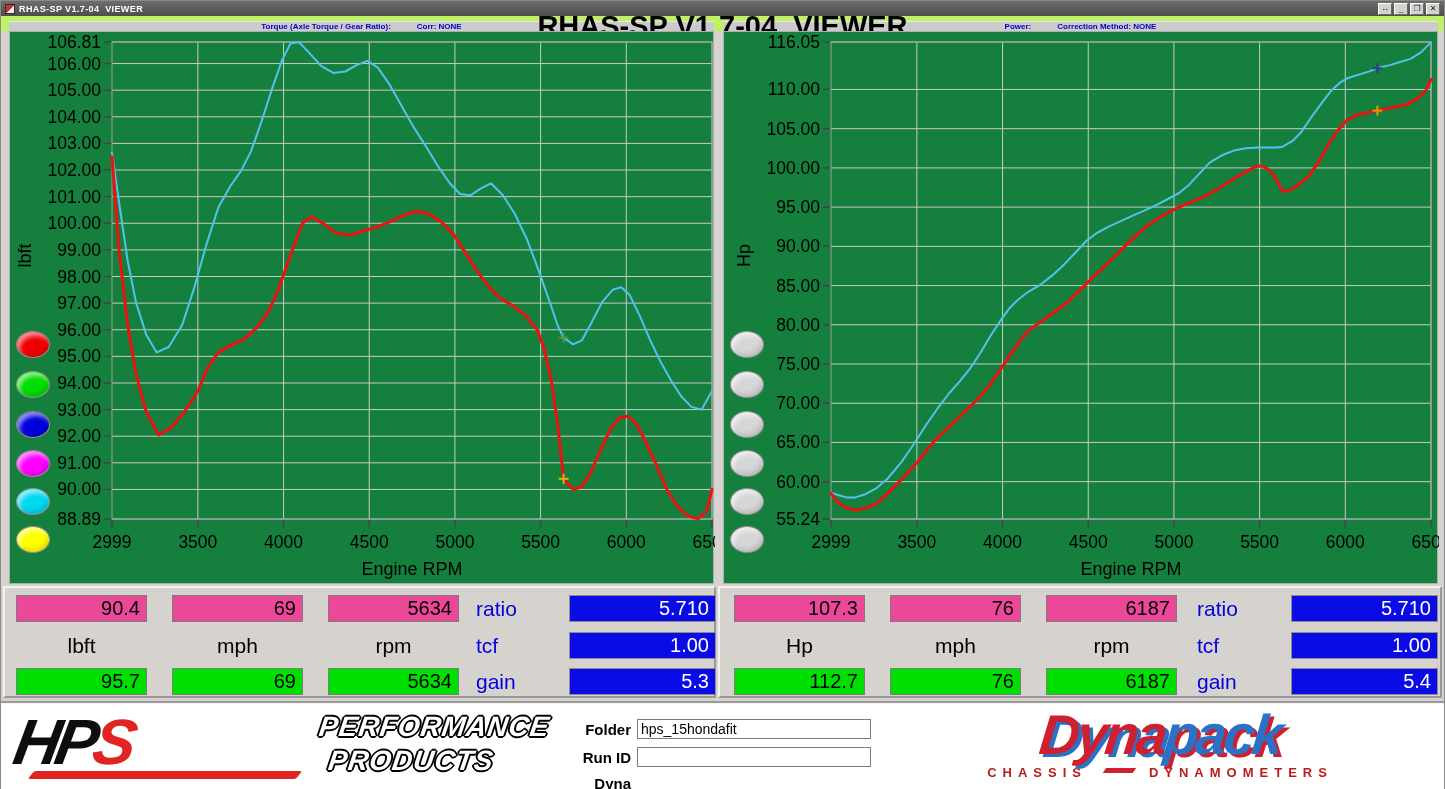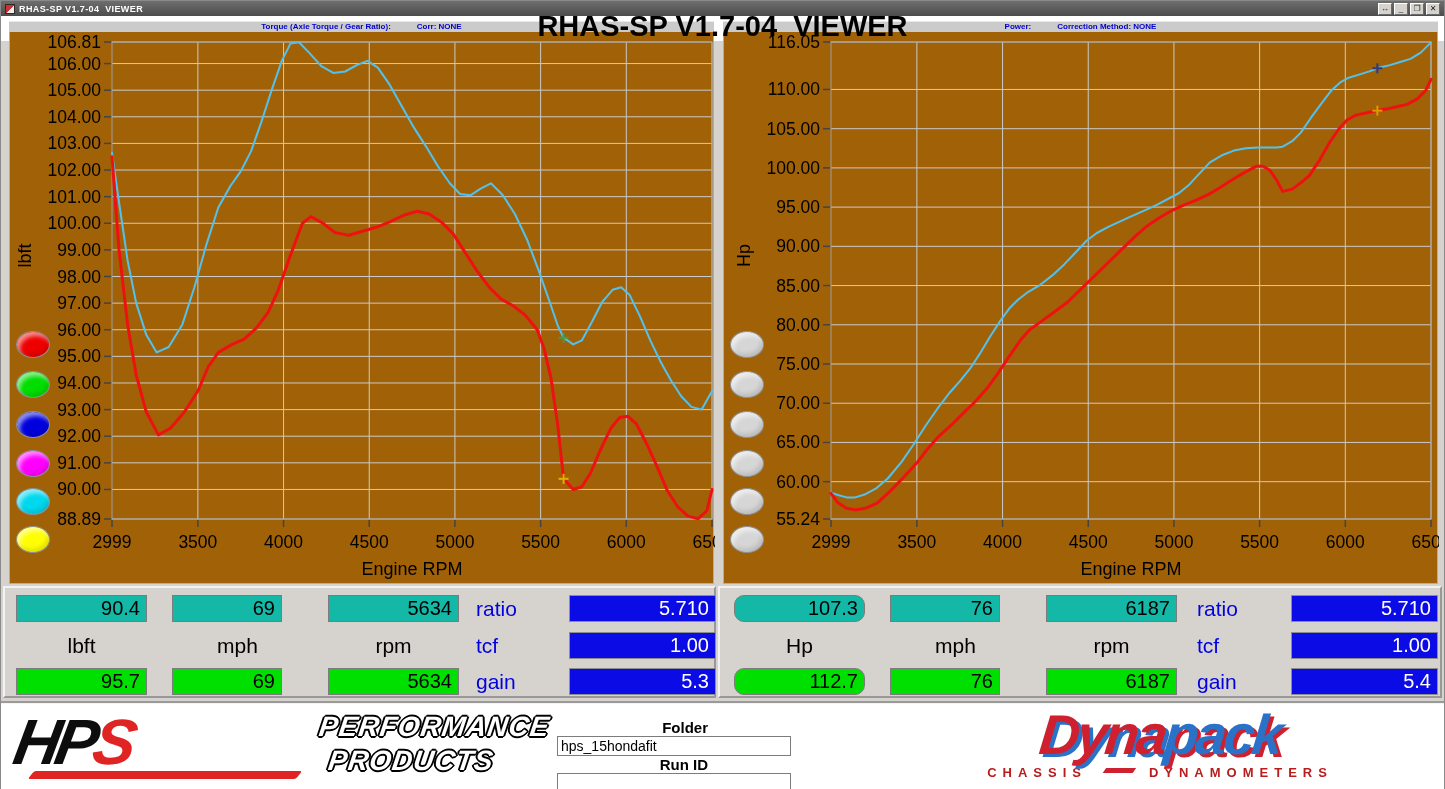--- a/index.html
+++ b/index.html
@@ -9,72 +9,72 @@
   
   .titlebar{position:absolute;top:0;left:0;right:0;height:15px;background:linear-gradient(#6e6e6e,#4c4c4c);
     display:flex;align-items:center;padding:0 4px;gap:4px;}
   .app-icon{width:10px;height:10px;background:linear-gradient(135deg,#d03030 55%,#f0f0f0 55%);border:1px solid #2a2a2a;box-sizing:border-box;}
   .titlebar-text{color:#fff;font-size:9px;font-weight:bold;letter-spacing:.4px;white-space:pre;}
   .win-buttons{margin-left:auto;display:flex;gap:2px;}
   .winbtn{width:14px;height:12px;background:#d6d3ce;border:1px solid;border-color:#fff #6a6a6a #6a6a6a #fff;
     font-size:8px;line-height:9px;padding:0;color:#222;font-family:"Liberation Sans",sans-serif;cursor:pointer;}
 
   
-  .top-band{position:absolute;top:15px;left:0;right:0;height:25px;overflow:hidden;background:#ffffff;}
+  .top-band{position:absolute;top:15px;left:0;right:0;height:15px;overflow:hidden;background:#bef264;}
   .strip{position:absolute;top:5px;height:10px;background:#cbcbcb;border-top:1px solid #e9e9e9;
     display:flex;align-items:center;justify-content:center;z-index:1;}
   .strip-left{left:8px;width:705px;}
   .strip-right{left:722px;width:715px;}
   .strip span{font-size:8px;font-weight:bold;color:#0000cd;white-space:pre;line-height:10px;}
   .strip .gap{margin-left:26px;}
   .big-title{position:absolute;top:-6px;left:0;right:0;text-align:center;font-size:29px;font-weight:bold;
     color:#000;white-space:pre;z-index:2;letter-spacing:0;}
 
   
-  .chart-panel{position:absolute;top:30px;height:553px;background:#a16207;border:1px solid #aeaeae;box-sizing:border-box;}
+  .chart-panel{position:absolute;top:30px;height:553px;background:#15803d;border:1px solid #aeaeae;box-sizing:border-box;}
   .chart-panel.left{left:8px;width:705px;}
   .chart-panel.right{left:722px;width:715px;}
   .chart-panel svg{position:absolute;inset:0;}
   .legend-swatch{position:absolute;left:6px;width:34px;height:27px;border-radius:50%;border:1px solid #8f8f8f;
     box-sizing:border-box;box-shadow:inset 3px 4px 4px rgba(255,255,255,.55), inset -2px -3px 4px rgba(0,0,0,.12);}
 
   
   .bottom-panel{position:absolute;top:583px;left:0;right:0;height:117px;background:#d6d3ce;}
   .data-subpanel{position:absolute;top:2px;height:112px;background:#d6d3ce;border:2px solid;
     border-color:#f2f2f2 #989898 #989898 #f2f2f2;box-sizing:border-box;}
   .sub-left{left:2px;width:713px;}
   .sub-right{left:717px;width:724px;}
   .vbox{position:absolute;height:27px;border:1px solid #7c7c7c;box-sizing:border-box;font-size:20px;line-height:25px;
     text-align:right;padding-right:6px;color:#000;background:#fff;}
-  .vbox.yellow{background:#14b8a6;}
+  .vbox.yellow{background:#ec4899;}
   .vbox.green{background:#00e000;}
   .vbox.blue{background:#0b0be6;color:#fff;border-color:#8d8d8d;}
   .row1{top:7px;} .row2{top:44px;} .row3{top:80px;}
-  .c1{left:11px;width:131px;} .c2{left:167px;width:110px;} .c3{left:323px;width:131px;}
+  .c1{left:11px;width:131px;} .c2{left:167px;width:131px;} .c3{left:323px;width:131px;}
   .cblue{left:564px;width:147px;}
-  .sub-right .c1{left:14px;border-radius:10px;} .sub-right .c2{left:170px;} .sub-right .c3{left:326px;}
+  .sub-right .c1{left:14px;} .sub-right .c2{left:170px;} .sub-right .c3{left:326px;}
   .sub-right .cblue{left:571px;}
   .unit-label{position:absolute;width:131px;text-align:center;font-size:21px;line-height:27px;color:#000;}
   .blue-label{position:absolute;left:471px;width:90px;font-size:21px;line-height:27px;color:#0000e0;}
   .sub-right .blue-label{left:477px;}
 
   
   .footer{position:absolute;top:700px;left:0;right:0;height:89px;background:#fff;border-top:2px solid;
     border-color:#9a9a9a;box-shadow:0 1px 0 #f4f4f4 inset;}
   .hps{position:absolute;left:14px;top:2px;width:540px;height:84px;}
   .hps-mark{position:absolute;left:0;top:0;font-style:italic;font-weight:bold;font-size:64px;line-height:74px;
     letter-spacing:-5px;transform:skewX(-10deg);white-space:pre;}
   .hps-hp{color:#0d0d0d;} .hps-s{color:#e02424;}
   .hps-swoosh{position:absolute;left:16px;top:66px;width:268px;height:8px;background:#e02424;transform:skewX(-38deg);border-radius:2px;}
   .hps-lines{position:absolute;left:302px;top:5px;transform:skewX(-8deg);}
   .hps-line{font-style:italic;font-weight:bold;font-size:28px;line-height:34px;letter-spacing:1px;color:#fff;
     text-shadow:2px 0 #000,-2px 0 #000,0 2px #000,0 -2px #000,1px 1px #000,-1px -1px #000,1px -1px #000,-1px 1px #000;}
   .hps-line2{margin-left:14px;}
   .fields{position:absolute;left:556px;top:16px;}
-  .field-row{display:flex;align-items:center;margin-bottom:0;flex-direction:column;}
+  .field-row{display:flex;align-items:center;margin-bottom:8px;}
   .field-label{width:74px;text-align:right;font-weight:bold;font-size:15px;color:#000;margin-right:6px;white-space:pre;}
   .field-input{width:226px;height:18px;border:1px solid #7c7c7c;font-size:14px;padding:0 3px;
     font-family:"Liberation Sans",sans-serif;background:#fff;color:#000;}
   .dynapack{position:absolute;left:882px;top:2px;width:554px;text-align:center;}
   .dyna-word{font-size:56px;font-weight:bold;font-style:italic;line-height:60px;letter-spacing:-3px;
     transform:skewX(-6deg);white-space:pre;}
   .dyna1{color:#cf2030;text-shadow:4px 3px 0 #2a72c8;}
   .dyna2{color:#2a72c8;text-shadow:4px 3px 0 #cf2030;}
   .dyna-sub{margin-top:0;font-size:13px;font-weight:bold;color:#b91c1c;letter-spacing:6px;display:flex;
     align-items:center;justify-content:center;}

